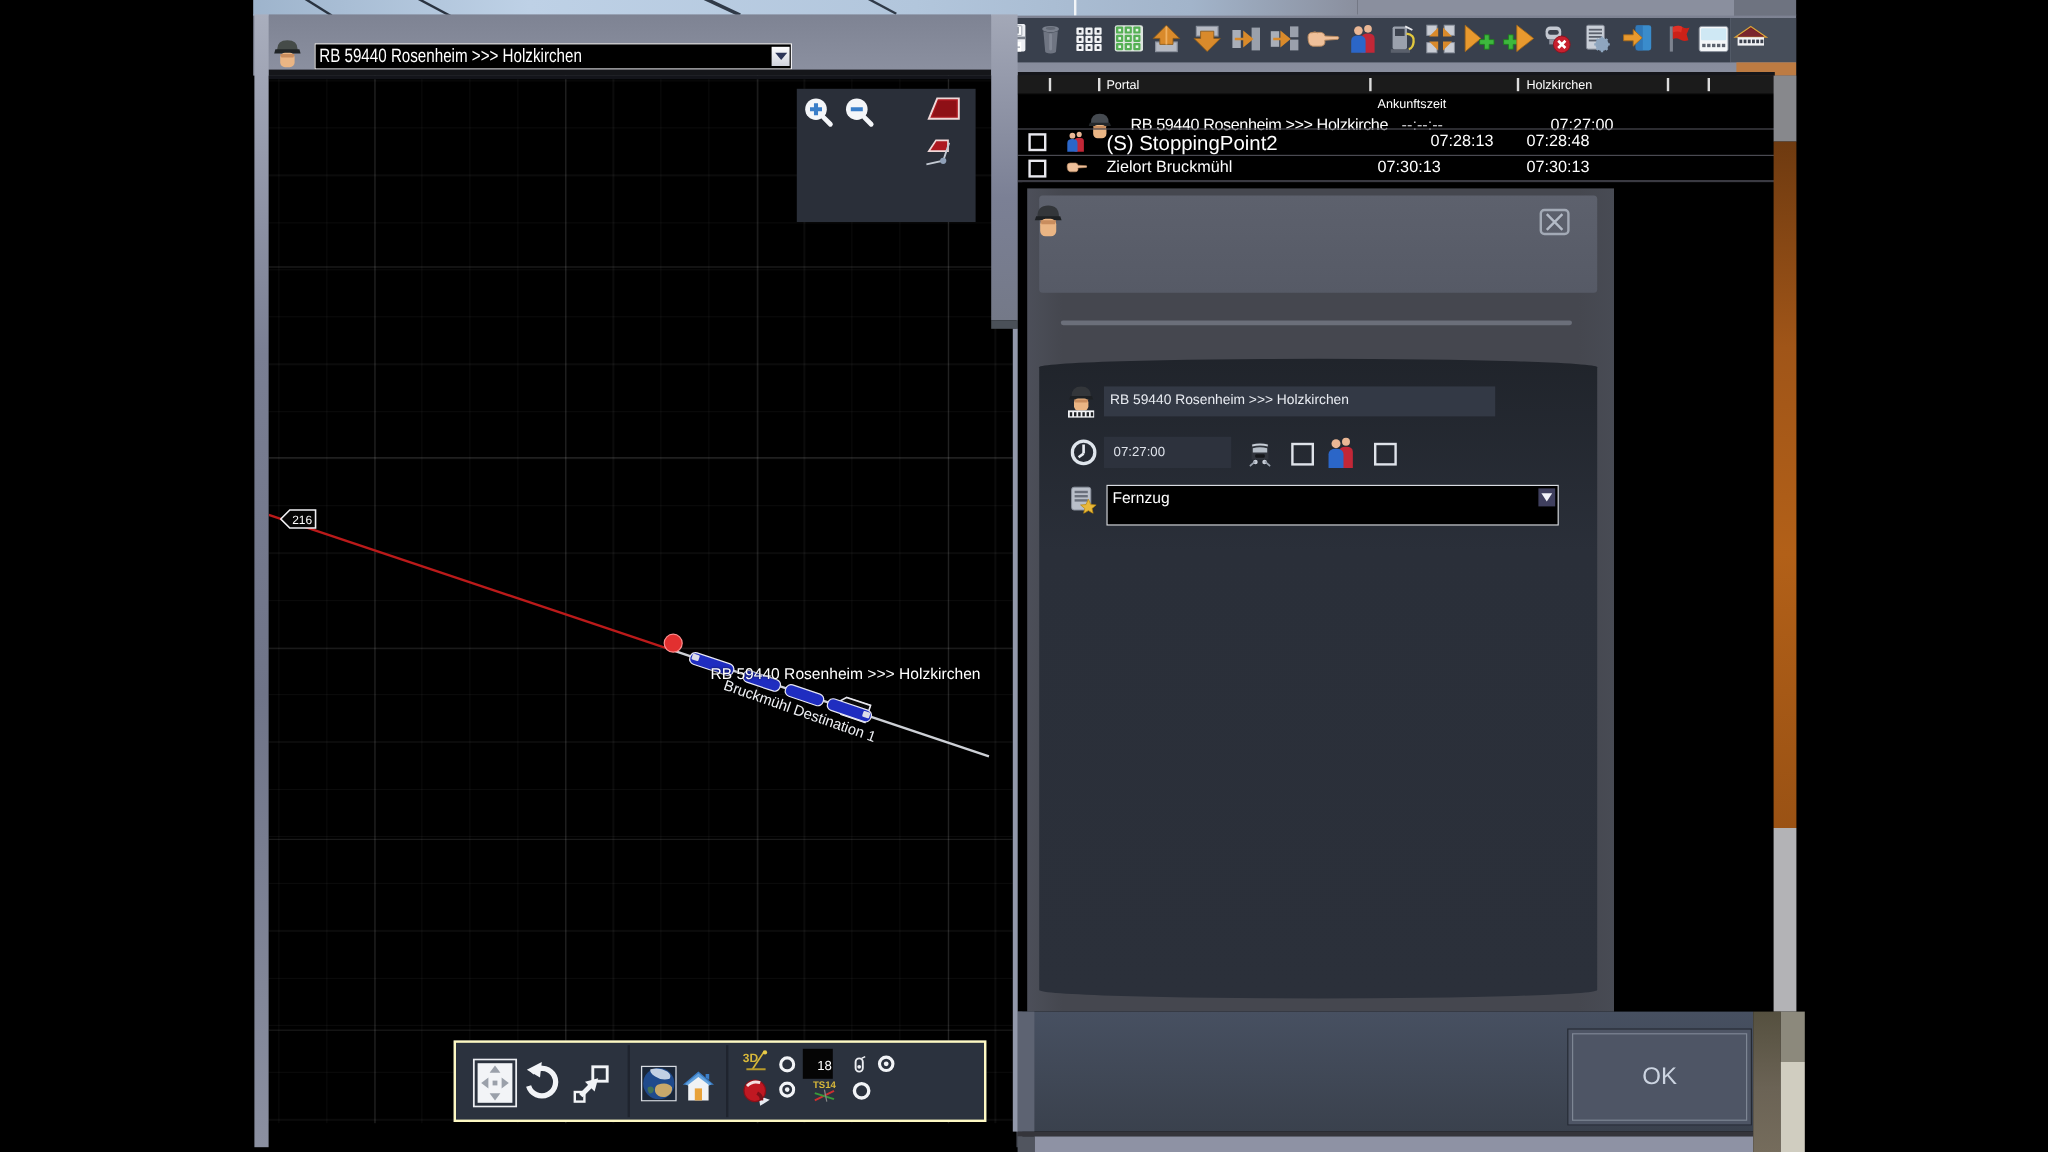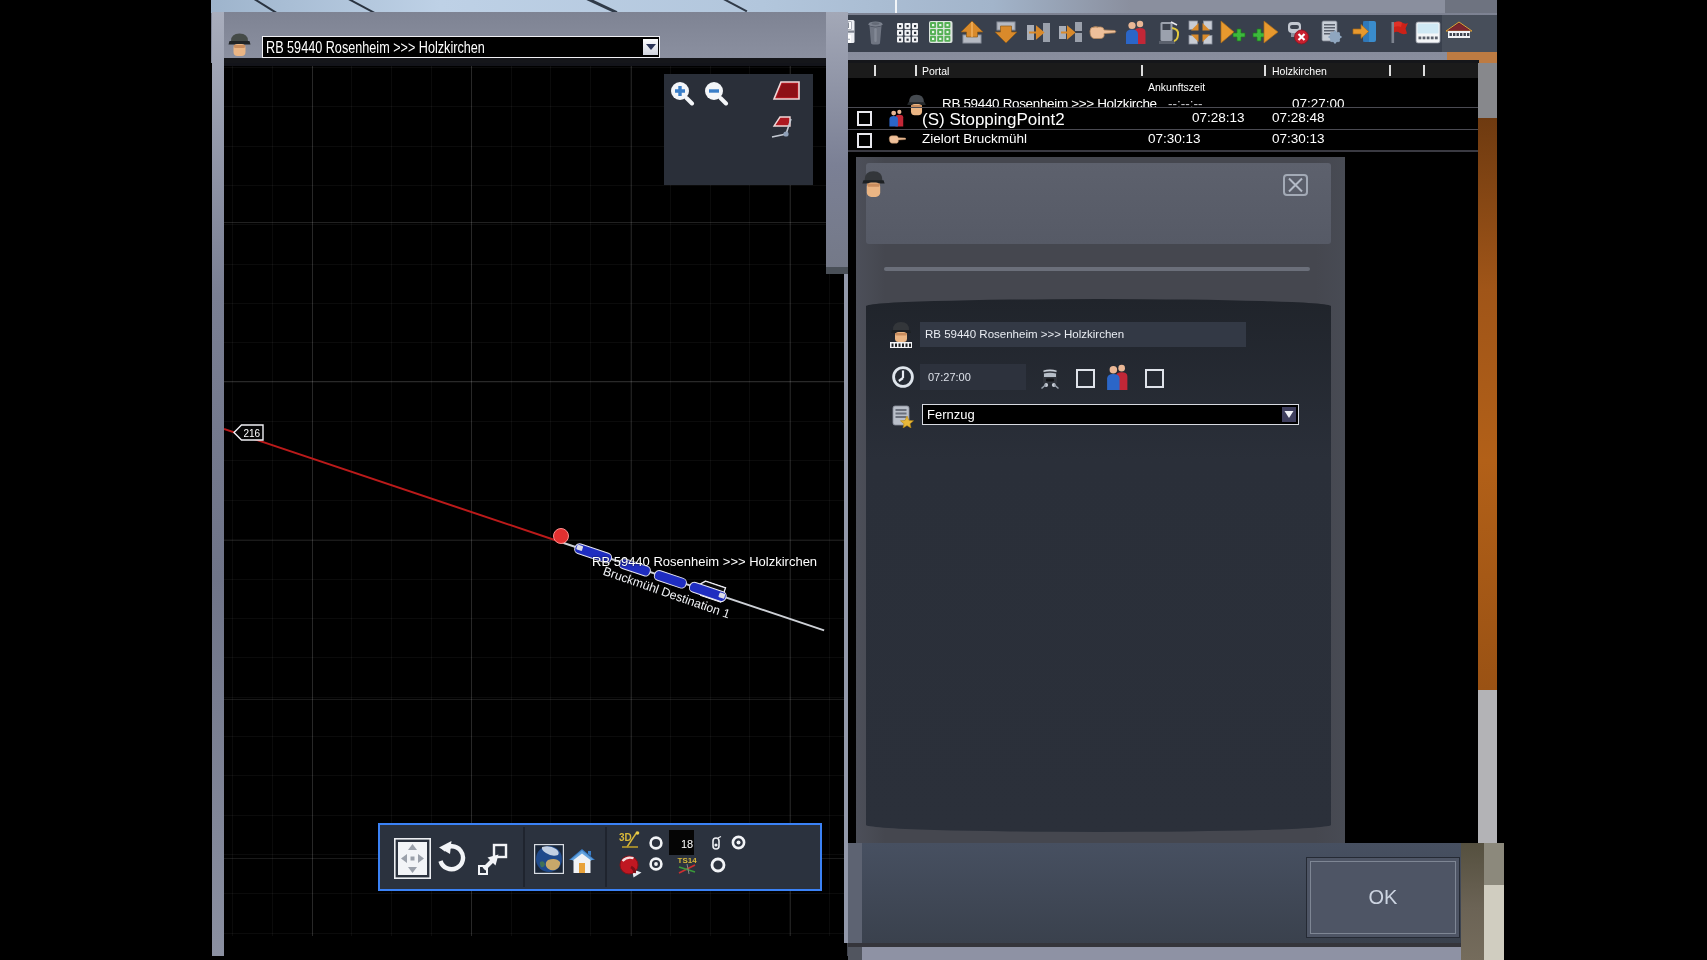--- a/index.html
+++ b/index.html
@@ -103,21 +103,21 @@
 
  <svg class="abs" style="left:9px;top:361px;" width="31" height="17" viewBox="0 0 31 17">
   <path d="M1 8.5 L8.5 1 L30 1 L30 16 L8.5 16 Z" fill="#050505" stroke="#f0f0f4" stroke-width="1.4"></path>
   <text x="10.5" y="12.5" font-size="10" fill="#fff" font-family="Liberation Sans">216</text>
  </svg>
 
  <div class="abs" style="left:368px;top:491px;font-size:13px;color:#fff;white-space:nowrap;text-shadow:0 0 2px #000;">RB 59440 Rosenheim &gt;&gt;&gt; Holzkirchen</div>
  <div class="abs" style="left:382px;top:501px;font-size:12.3px;color:#eef0f4;white-space:nowrap;transform:rotate(19.3deg);transform-origin:0 0;text-shadow:0 0 2px #000;">Bruckmühl Destination 1</div>
  <div class="abs" style="left:0;top:873px;width:620px;height:24px;background:#000;"></div>
 
- <div class="abs" id="maptools" style="left:154px;top:760px;width:444px;height:68px;background:#2b323e;border:2px solid #3b82f6;box-sizing:border-box;">
+ <div class="abs" id="maptools" style="left:154px;top:804px;width:444px;height:68px;background:#2b323e;border:2px solid #fef9c3;box-sizing:border-box;">
   <div class="abs" style="left:143px;top:2px;width:2px;height:60px;background:#1f242e;"></div>
   <div class="abs" style="left:225px;top:2px;width:2px;height:60px;background:#1f242e;"></div>
 
   <svg class="abs" style="left:14px;top:13px;" width="37" height="41" viewBox="0 0 37 41">
    <rect x="0.8" y="0.8" width="35.4" height="39.4" fill="none" stroke="#eceef2" stroke-width="1.6"></rect>
    <rect x="4" y="4" width="29" height="33" fill="#f2f4f7"></rect>
    <g fill="#9aa0aa">
     <path d="M18.5 6 L23 12 L14 12 Z"></path>
           <path d="M18.5 35 L23 29 L14 29 Z"></path>
     <path d="M7 20.5 L13 16 L13 25 Z"></path>
@@ -530,21 +530,21 @@
  </svg>
  <div class="abs" style="left:289px;top:212px;width:15px;height:15px;border:2px solid #dfe3ea;"></div>
 
  <svg class="abs" style="left:35px;top:248px;" width="23" height="23" viewBox="0 0 23 23">
   <rect x="2" y="1" width="16" height="19" rx="2" fill="#b9bfc9" stroke="#8b919d" stroke-width="0.8"></rect>
   <rect x="4.5" y="4" width="11" height="2" fill="#6a707c"></rect>
       <rect x="4.5" y="7.5" width="11" height="2" fill="#6a707c"></rect>
       <rect x="4.5" y="11" width="11" height="2" fill="#6a707c"></rect>
   <path d="M16 11 L18 15.5 L22.5 15.8 L19 18.8 L20 23 L16 20.5 L12 23 L13 18.8 L9.5 15.8 L14 15.5 Z" fill="#e8b83a" stroke="#b8860b" stroke-width="0.6"></path>
  </svg>
- <div class="abs" style="left:66px;top:247px;width:377px;height:21px;background:#000;border:1.5px solid #d8dbe2;box-sizing:border-box;">
+ <div class="abs" style="left:66px;top:247px;width:377px;height:34px;background:#000;border:1.5px solid #d8dbe2;box-sizing:border-box;">
   <div class="abs" style="left:4px;top:2px;font-size:13px;color:#fff;">Fernzug</div>
   <div class="abs" style="right:2px;top:1.5px;width:14px;height:15px;background:#3f3f5e;">
    <svg width="14" height="15" viewBox="0 0 14 15">
           <path d="M2.5 4 L11.5 4 L7 11 Z" fill="#f2f3f8"></path>
         </svg>
   </div>
  </div>
 </div>
 
 <div class="abs" id="okband" style="left:848px;top:843px;width:613px;height:100px;background:linear-gradient(180deg,#475061,#3a414d);"></div>

